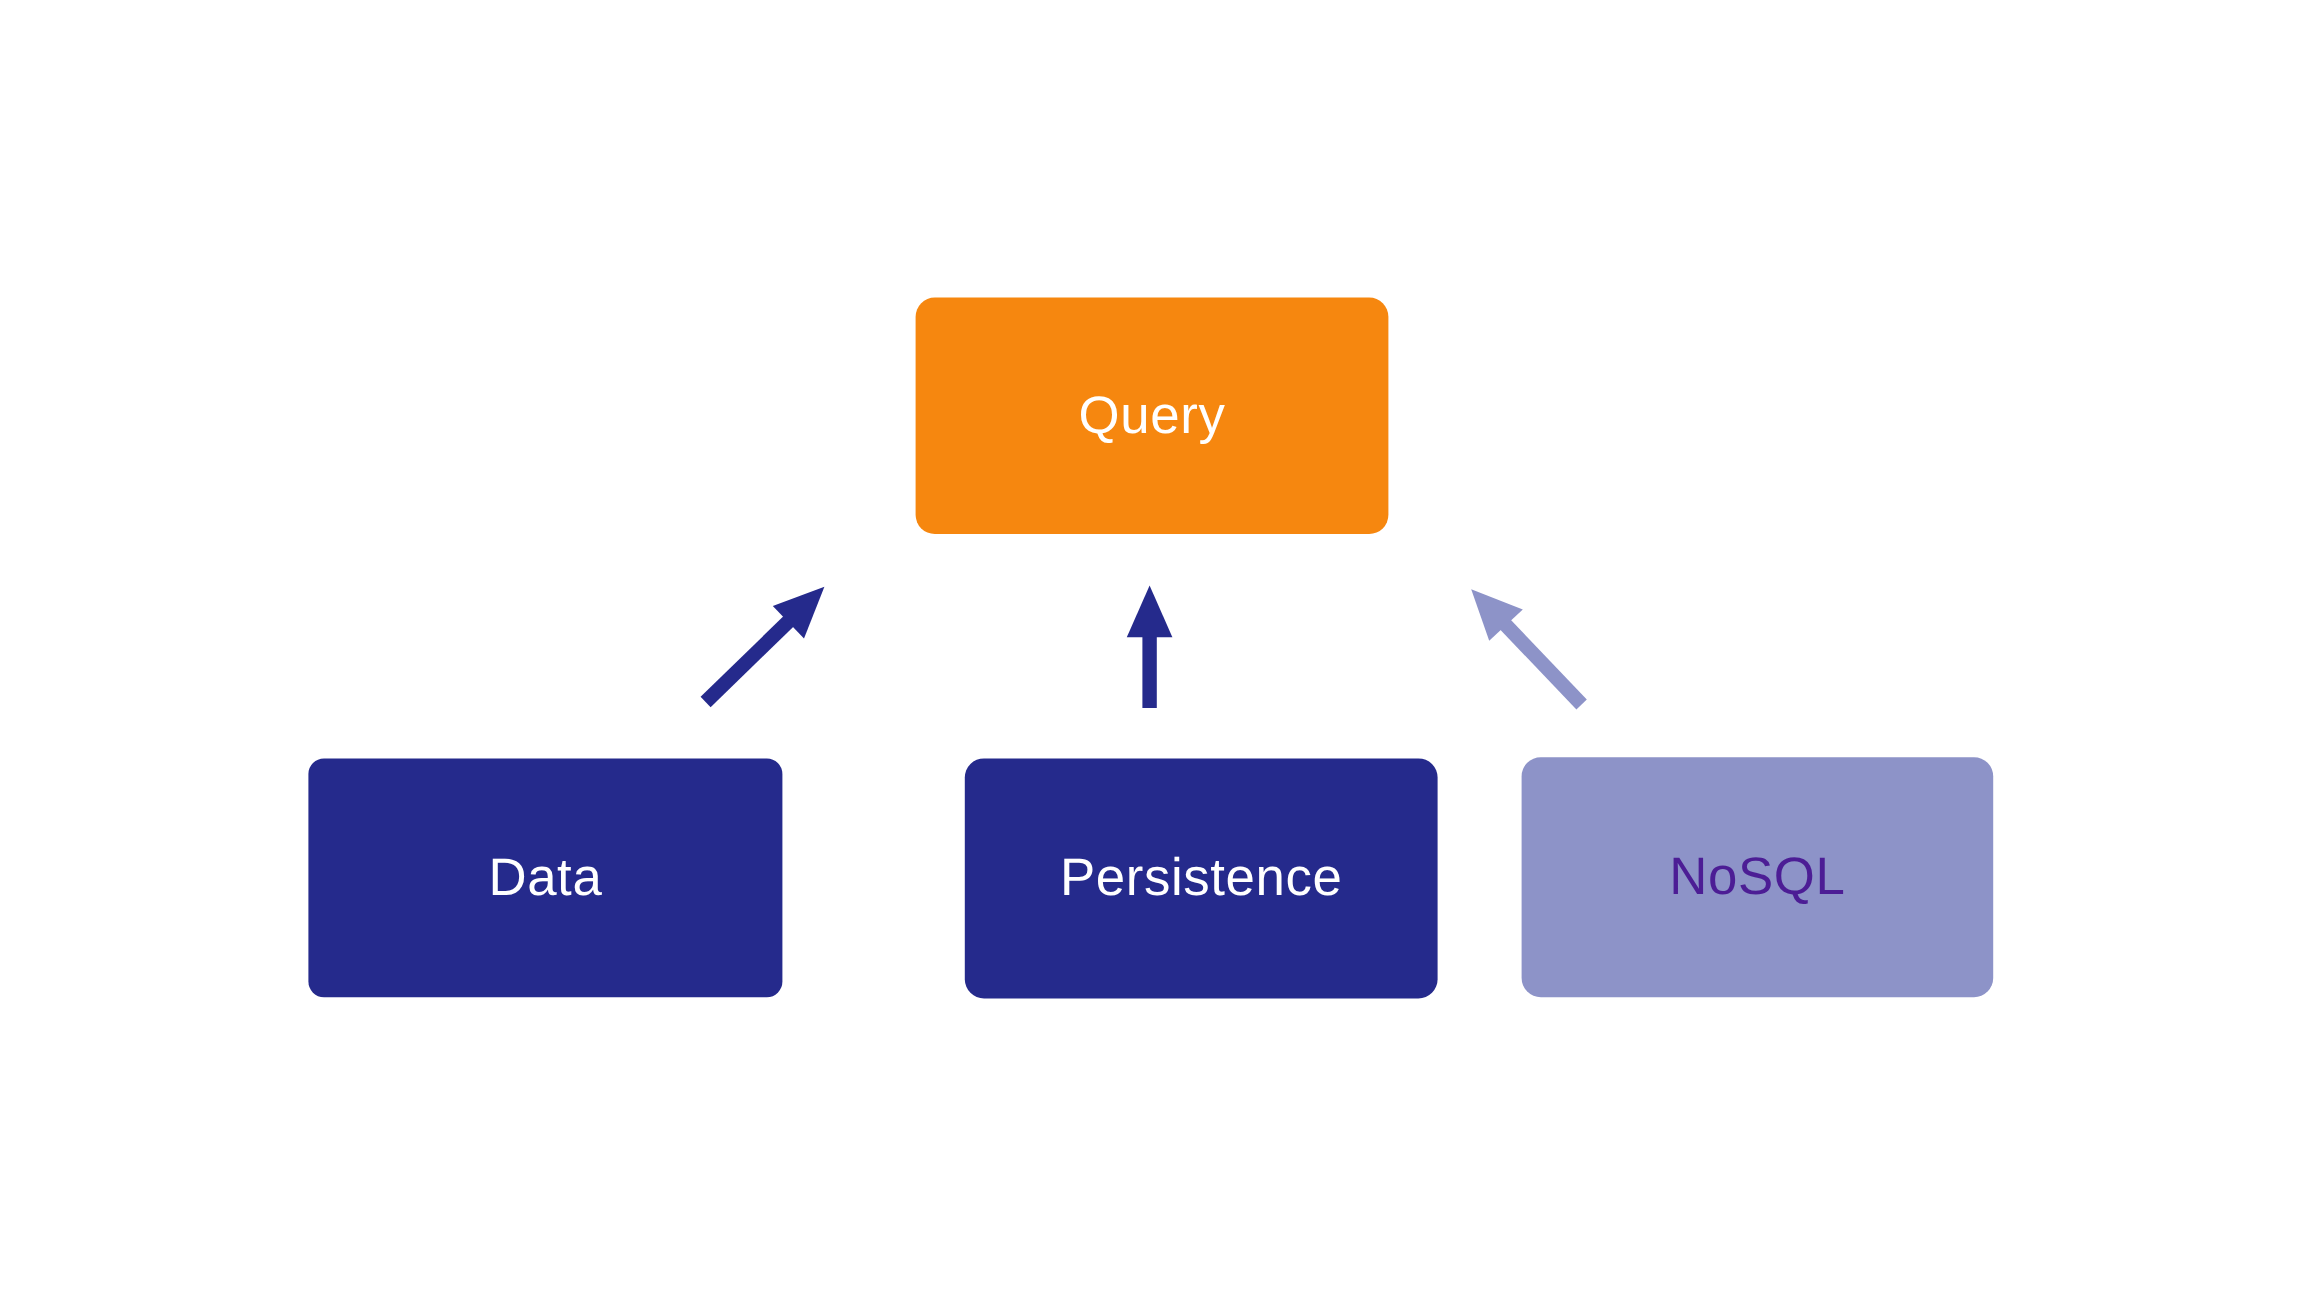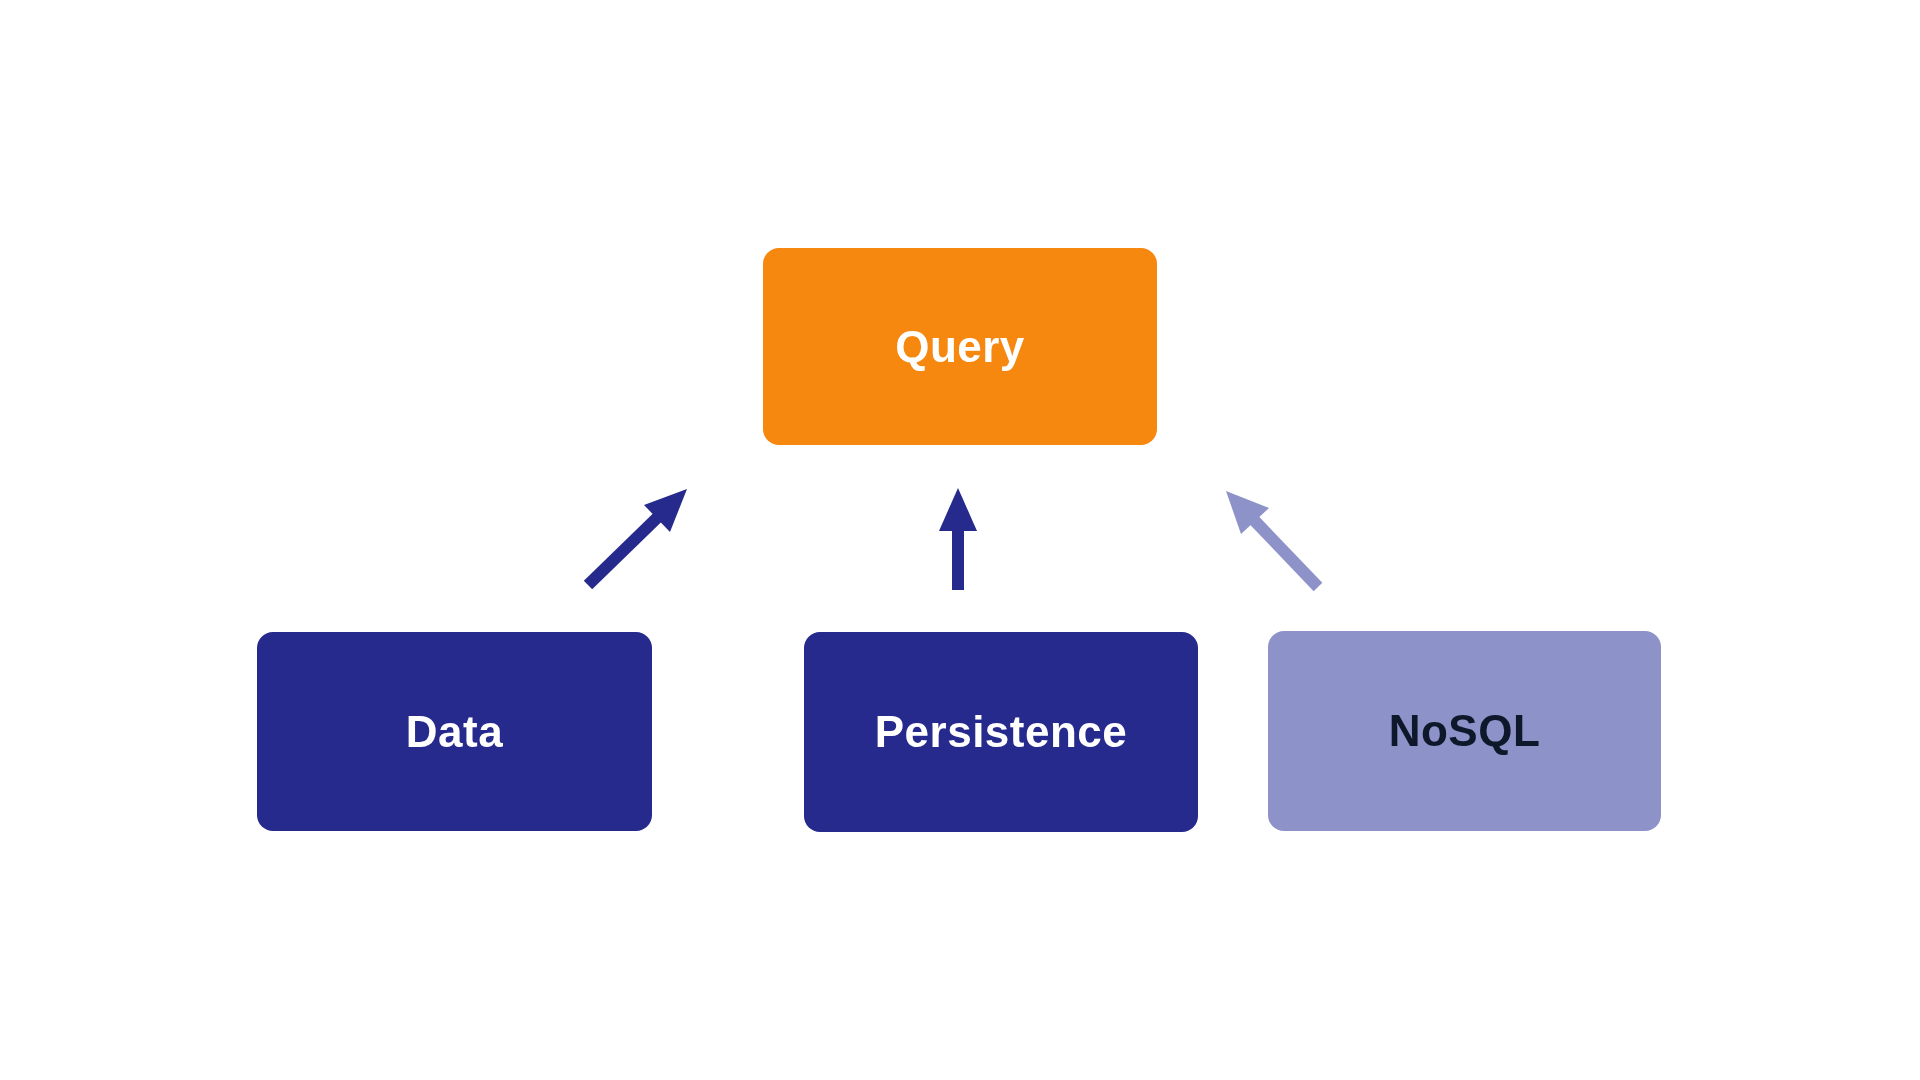--- a/index.html
+++ b/index.html
@@ -17,26 +17,26 @@
   }
   .node {
     position: absolute;
     border-radius: 16px;
     display: flex;
     align-items: center;
     justify-content: center;
   }
   .node .label {
     font-size: 44px;
-    font-weight: 700;
+    font-weight: 400;
     letter-spacing: 0.5px;
     white-space: nowrap;
   }
   .node-query       { left: 763px;  top: 248px; width: 394px; height: 197px; }
-  .node-data        { left: 257px;  top: 632px; width: 395px; height: 199px; }
+  .node-data        { left: 257px;  top: 632px; width: 395px; height: 199px; border-radius: 13px; }
   .node-persistence { left: 763px;  top: 632px; width: 394px; height: 200px; margin-left: 41px; }
   .node-nosql       { left: 1268px; top: 631px; width: 393px; height: 200px; }
   .edges-layer {
     position: absolute;
     left: 0;
     top: 0;
     width: 1920px;
     height: 1080px;
     pointer-events: none;
   }
@@ -52,21 +52,21 @@
 
   <div class="node node-data" style="background-color: rgb(37, 42, 140);">
     <span class="label" style="color: rgb(255, 255, 255);">Data</span>
   </div>
 
   <div class="node node-persistence" style="background-color: rgb(37, 42, 140);">
     <span class="label" style="color: rgb(255, 255, 255);">Persistence</span>
   </div>
 
   <div class="node node-nosql" style="background-color: rgb(141, 147, 200);">
-    <span class="label" style="color: #0f172a;">NoSQL</span>
+    <span class="label" style="color: #4c1d95;">NoSQL</span>
   </div>
 
   <svg class="edges-layer" viewBox="0 0 1920 1080" aria-hidden="true">
 
     <g>
       <line x1="588" y1="585" x2="660" y2="515" stroke-width="12" stroke="#252A8C"></line>
       <polygon points="687,489 670,532 644,505" fill="#252A8C"></polygon>
     </g>
 
     <g>

